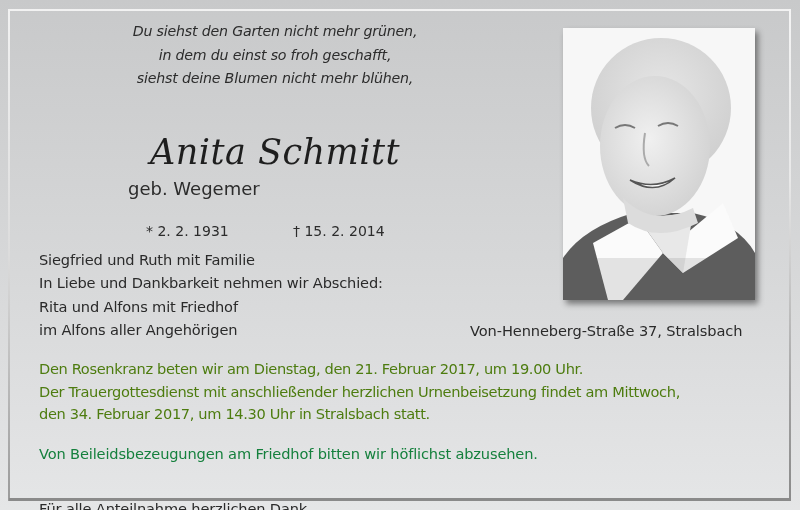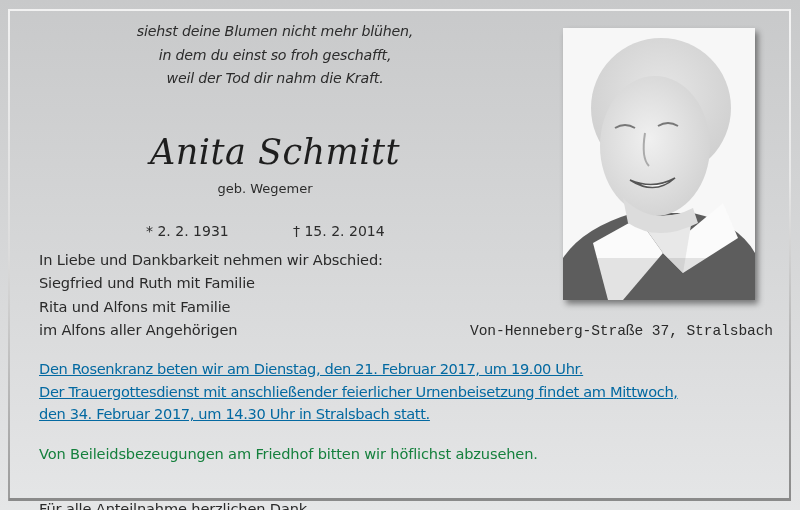--- a/index.html
+++ b/index.html
@@ -33,22 +33,22 @@
   }
   .poem div { white-space: nowrap; }
 
   .name {
     position: absolute; left: 100px; top: 132px; width: 350px;
     text-align: center;
     font-family: "DejaVu Serif", serif; font-style: italic;
     font-size: 35px; line-height: 40px; color: #1e1e1e; letter-spacing: 0.5px;
   }
   .birthname {
-    position: absolute; left: 95px; top: 180px; width: 320px; text-align: center;
-    font-size: 13px; line-height: 18px; color: #2c2c2c; padding-left: 20px; box-sizing: border-box;
+    position: absolute; left: 108px; top: 180px; width: 320px; 
+    font-size: 18px; line-height: 18px; color: #2c2c2c; padding-left: 20px; box-sizing: border-box;
   }
   .dates {
     position: absolute; top: 222px; font-size: 14px; line-height: 18px; color: #2c2c2c; white-space: nowrap;
   }
   .date-born { left: 146px; }
   .date-died { left: 293px; }
 
   .mourners {
     position: absolute; left: 39px; top: 248px;
     font-size: 14.6px; line-height: 23.3px; color: #2a2a2a; letter-spacing: -0.15px;
@@ -56,60 +56,60 @@
   .mourners div { white-space: nowrap; }
 
   .photo {
     position: absolute; left: 563px; top: 28px; width: 192px; height: 272px;
     background: #f6f6f6;
     box-shadow: 3px 4px 6px rgba(0,0,0,0.45);
     overflow: hidden;
   }
   .address {
     position: absolute; left: 470px; top: 321px; font-size: 14.6px; line-height: 20px;
-    color: #2a2a2a; white-space: nowrap; letter-spacing: -0.1px; font-family: Liberation Mono, monospace;
+    color: #2a2a2a; white-space: nowrap; letter-spacing: -0.1px;
   }
 
   .service {
     position: absolute; left: 39px; top: 358px;
-    font-size: 14.6px; line-height: 22.5px; color: #0369a1; letter-spacing: -0.35px; text-decoration: underline;
+    font-size: 14.6px; line-height: 22.5px; color: #4d7c0f; letter-spacing: -0.35px;
   }
   .service div { white-space: nowrap; }
   .note1 {
     position: absolute; left: 39px; top: 444px; font-size: 14.6px; line-height: 20px;
     color: #15803d; white-space: nowrap; letter-spacing: -0.15px;
   }
   .note2 {
     position: absolute; left: 39px; top: 467px; font-size: 14.6px; line-height: 20px;
     color: #2a2a2a; white-space: nowrap; letter-spacing: -0.15px; margin-top: 32px;
   }
 </style>
 </head>
 <body>
 
 <div class="frame-top"></div>
 <div class="frame-left"></div>
 <div class="frame-right"></div>
 <div class="frame-bottom"></div>
 
 <div class="poem">
+  <div>Du siehst den Garten nicht mehr grünen,</div>
+  <div>in dem du einst so froh geschafft,</div>
   <div>siehst deine Blumen nicht mehr blühen,</div>
-  <div>in dem du einst so froh geschafft,</div>
-  <div>weil der Tod dir nahm die Kraft.</div>
 </div>
 
 <div class="name">Anita Schmitt</div>
 <div class="birthname">geb. Wegemer</div>
 <div class="dates date-born">* 2. 2. 1931</div>
 <div class="dates date-died">† 15. 2. 2014</div>
 
 <div class="mourners">
+  <div>Siegfried und Ruth mit Familie</div>
   <div>In Liebe und Dankbarkeit nehmen wir Abschied:</div>
-  <div>Siegfried und Ruth mit Familie</div>
-  <div>Rita und Alfons mit Familie</div>
+  <div>Rita und Alfons mit Friedhof</div>
   <div>im Alfons aller Angehörigen</div>
 </div>
 
 <div class="photo">
   <svg width="192" height="272" viewBox="0 0 192 272">
     <defs>
       <radialGradient id="hairG" cx="50%" cy="40%" r="60%">
         <stop offset="0%" stop-color="#e6e6e6"></stop>
         <stop offset="100%" stop-color="#cfcfcf"></stop>
       </radialGradient>
@@ -140,18 +140,18 @@
     <path d="M67 152 Q90 162 112 150 Q92 168 67 152 Z" fill="#ffffff" stroke="#555" stroke-width="1.5"></path>
 
     <rect x="0" y="230" width="192" height="42" fill="#5d5d5d" opacity="0.15"></rect>
   </svg>
 </div>
 
 <div class="address">Von-Henneberg-Straße 37, Stralsbach</div>
 
 <div class="service">
   <div>Den Rosenkranz beten wir am Dienstag, den 21. Februar 2017, um 19.00 Uhr.</div>
-  <div>Der Trauergottesdienst mit anschließender feierlicher Urnenbeisetzung findet am Mittwoch,</div>
+  <div>Der Trauergottesdienst mit anschließender herzlichen Urnenbeisetzung findet am Mittwoch,</div>
   <div>den 34. Februar 2017, um 14.30 Uhr in Stralsbach statt.</div>
 </div>
 
 <div class="note1">Von Beileidsbezeugungen am Friedhof bitten wir höflichst abzusehen.</div>
 <div class="note2">Für alle Anteilnahme herzlichen Dank.</div>
 
 </body></html>

